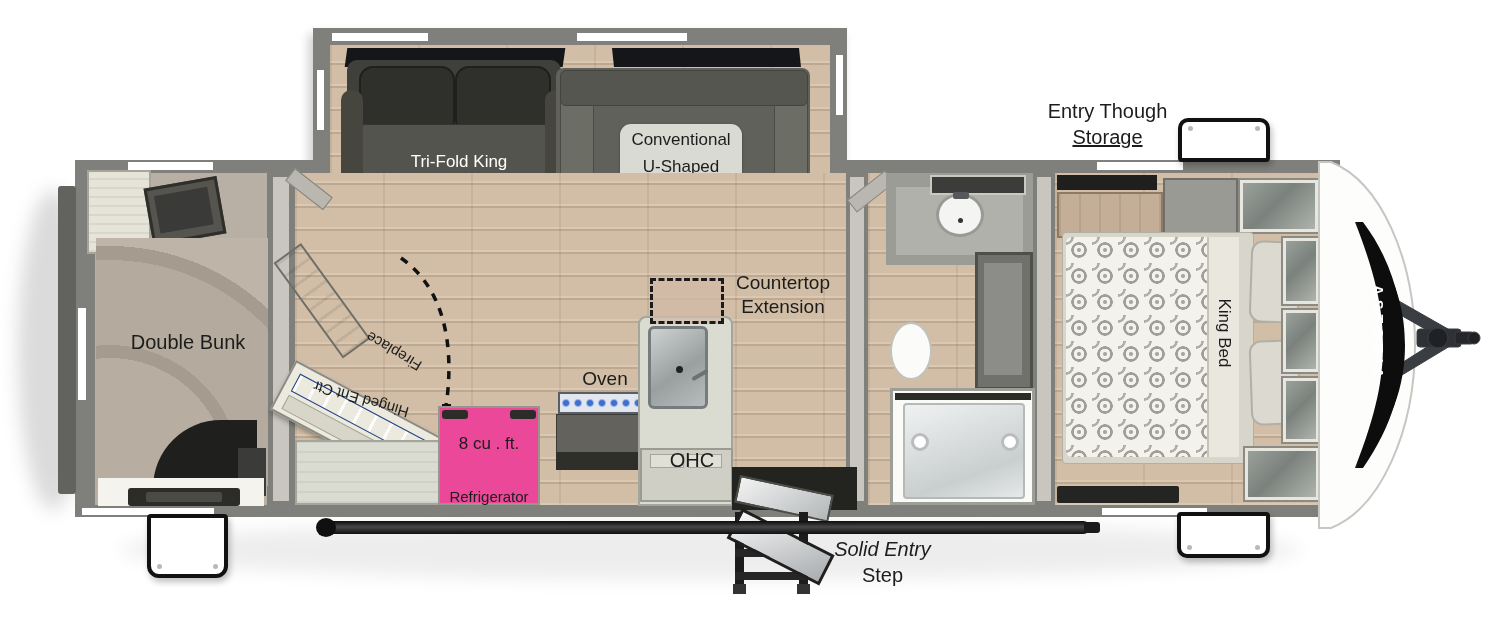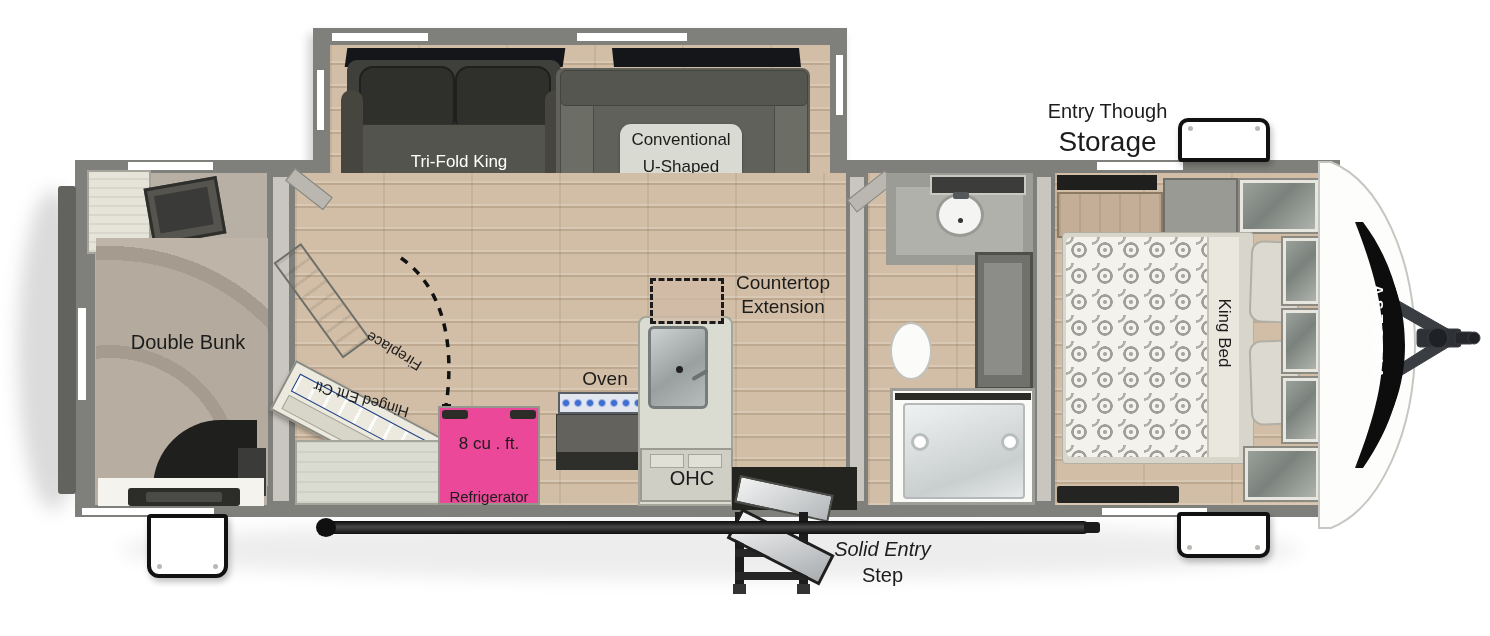--- a/index.html
+++ b/index.html
@@ -148,21 +148,21 @@
   <div class="abs counter" style="left:638px;top:316px;width:95px;height:190px;border-radius:8px 8px 0 0;"></div>
   <div class="abs" style="left:648px;top:326px;width:60px;height:83px;background:linear-gradient(145deg,#cdd1d1 0%,#9aa0a0 55%,#b7bcbc 100%);border:3px solid #767c7c;border-radius:6px;box-sizing:border-box;">
     <div class="abs" style="left:25px;top:37px;width:7px;height:7px;border-radius:50%;background:#222;"></div>
     <div class="abs" style="left:40px;top:44px;width:18px;height:4px;background:#6c7272;border-radius:2px;transform:rotate(-30deg);"></div>
   </div>
 
   <div class="abs" style="left:640px;top:448px;width:93px;height:54px;background:#cfcfc5;border:2px solid #9b9b91;box-sizing:border-box;">
     <div class="abs" style="left:8px;top:4px;width:32px;height:12px;background:#e0e0d7;border:1px solid #a5a59b;"></div>
     <div class="abs" style="left:46px;top:4px;width:32px;height:12px;background:#e0e0d7;border:1px solid #a5a59b;"></div>
   </div>
-  <div class="lbl" style="left:662px;top:466px;width:60px;font-size:20px;">OHC</div>
+  <div class="lbl" style="left:662px;top:448px;width:60px;font-size:20px;">OHC</div>
 
   <div class="abs" style="left:650px;top:278px;width:74px;height:46px;border:3px dashed #1b1b1b;background:rgba(208,186,166,.75);box-sizing:border-box;"></div>
   <div class="lbl" style="left:722px;top:272px;width:122px;font-size:19px;">Countertop</div>
   <div class="lbl" style="left:722px;top:296px;width:122px;font-size:19px;">Extension</div>
 
   <div class="abs" style="left:732px;top:467px;width:125px;height:43px;background:#23231f;">
     <div class="abs" style="left:8px;top:8px;width:92px;height:24px;background:linear-gradient(135deg,#f2f2f2,#b4b8ba);border:2px solid #4c4c48;transform:rotate(12deg);transform-origin:left top;"></div>
   </div>
   <div class="abs" style="left:733px;top:512px;width:80px;height:80px;">
     <div class="abs" style="left:2px;top:0;width:9px;height:74px;background:#1c1c1c;"></div>
@@ -242,20 +242,20 @@
 
   <div class="abs doorflap" style="left:1178px;top:118px;width:92px;height:44px;border-radius:10px 10px 4px 4px;">
     <div class="screw" style="left:6px;top:4px;"></div>
     <div class="screw" style="right:6px;top:4px;"></div>
   </div>
   <div class="abs doorflap" style="left:1177px;top:512px;width:93px;height:46px;border-radius:4px 4px 10px 10px;">
     <div class="screw" style="left:6px;bottom:4px;"></div>
     <div class="screw" style="right:6px;bottom:4px;"></div>
   </div>
   <div class="lbl" style="left:1040px;top:99px;width:135px;font-size:20px;">Entry Though</div>
-  <div class="lbl" style="left:1040px;top:125px;width:135px;font-size:28px;">Storage</div>
+  <div class="lbl" style="left:1040px;top:125px;width:135px;font-size:20px;text-decoration:underline;">Storage</div>
 
   <div class="abs doorflap" style="left:147px;top:514px;width:81px;height:64px;border-radius:4px 4px 12px 12px;">
     <div class="screw" style="left:6px;bottom:5px;"></div>
     <div class="screw" style="right:6px;bottom:5px;"></div>
   </div>
 
 </div>
 
 </body></html>

